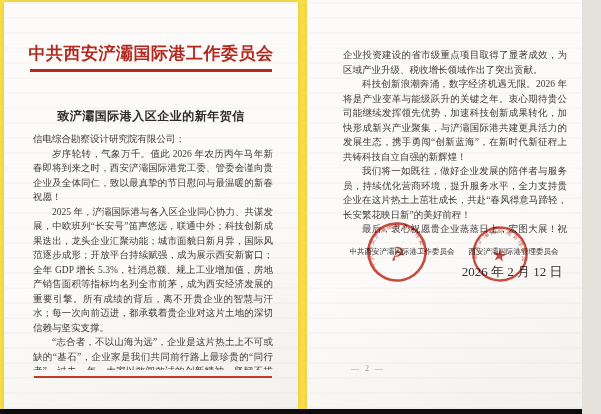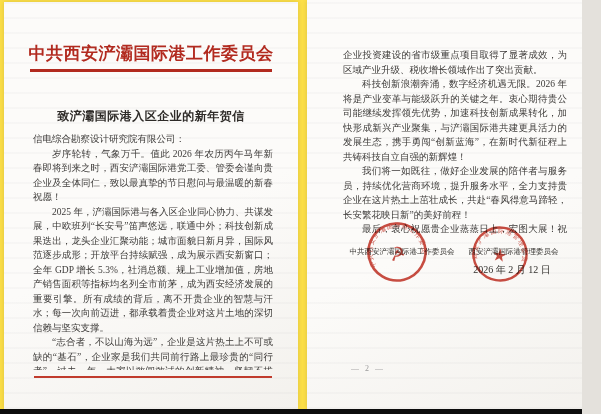--- a/index.html
+++ b/index.html
@@ -22,21 +22,21 @@
         text-align:justify;text-justify:inter-character;}
   .body1{top:130px;left:29px;width:240px;height:238px;overflow:hidden;}
   .body2{top:48px;left:36px;width:224px;height:185px;overflow:hidden;}
   .body-text p{margin:0;}
   .body-text p.indent{text-indent:2em;}
   .footer-divider{position:absolute;top:374px;left:30px;width:238px;height:2px;background:#c23a2b;}
 
   .sig-row{position:absolute;top:247px;left:0;width:100%;display:flex;justify-content:center;
         gap:14px;font-size:7.5px;color:#34322f;white-space:nowrap;z-index:2;}
   .letter-date{position:absolute;top:263px;left:150px;width:110px;text-align:center;
-        font-size:10px;color:#34322f;z-index:2;}
+        font-size:13px;color:#34322f;z-index:2;}
   .page-number{position:absolute;top:364px;left:44px;font-size:8px;color:#9a9a9a;letter-spacing:2px;}
 
   .seal{position:absolute;mix-blend-mode:multiply;opacity:.88;z-index:5;}
   .seal1{left:58px;top:220px;width:64px;height:64px;transform:rotate(-14deg);}
   .seal2{left:163px;top:224px;width:60px;height:60px;transform:rotate(9deg);}
   .seal svg{width:100%;height:100%;display:block;}
 </style>
 </head>
 <body>
 

